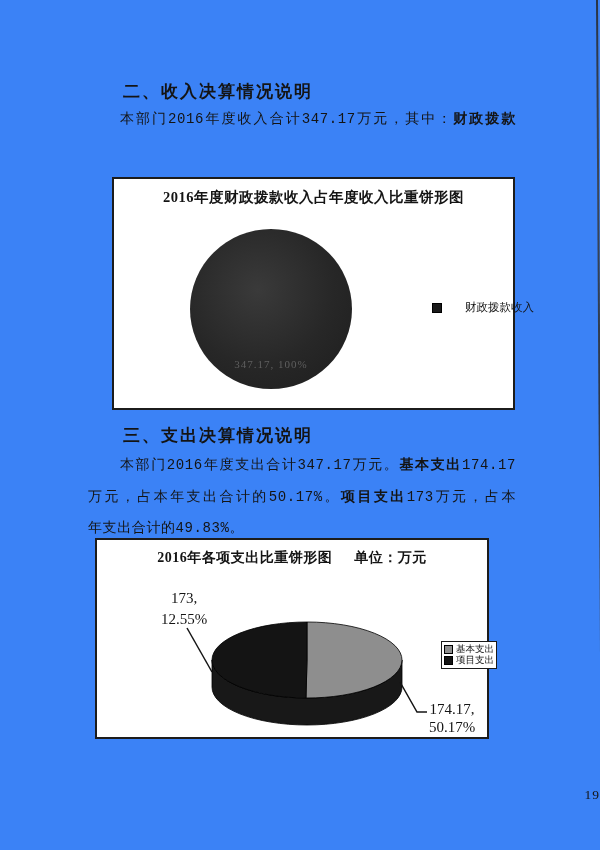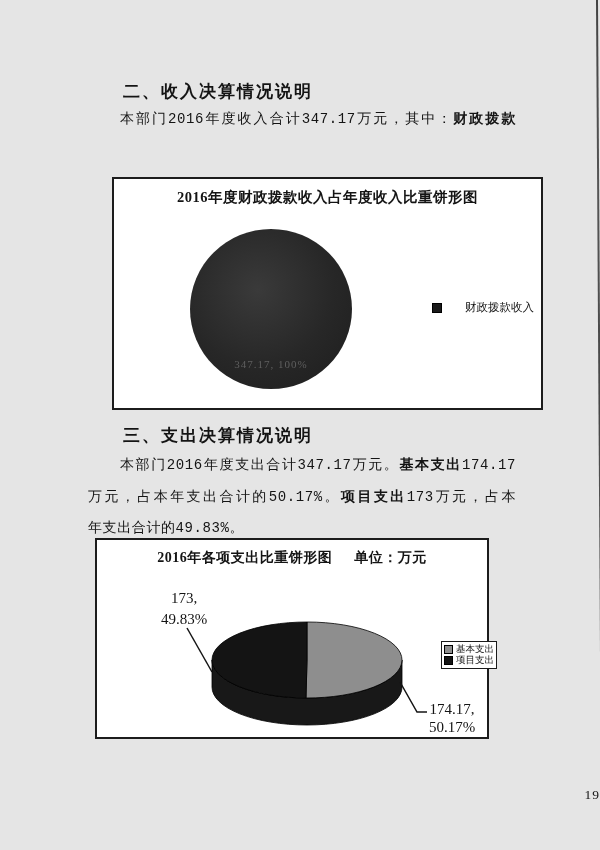--- a/index.html
+++ b/index.html
@@ -1,37 +1,37 @@
 <!DOCTYPE html>
 <html><head>
 <meta charset="utf-8">
 <style>
   html,body { margin:0; padding:0; background:#ffffff; }
   body {
     width:600px; height:850px; position:relative; overflow:hidden;
     font-family:"Liberation Serif", serif; color:#141414;
   }
-  .page { position:absolute; inset:0; background:#e5e5e5; }
+  .page { position:absolute; inset:0; background:#3b82f6; }
 
   
   .sec-heading {
     position:absolute; font-weight:bold; font-size:17px;
     letter-spacing:2px; white-space:nowrap;
   }
   .body-line {
     position:absolute; font-size:14px; letter-spacing:0.6px; white-space:nowrap;font-family:Liberation Mono, monospace;
   }
   .body-line.just {
     white-space:normal; text-align:justify; text-align-last:justify;
   }
   .b { font-weight:bold; }
 
   
   .chartbox { position:absolute; background:#ffffff; border:2px solid #1c1c1c; }
-  #chart1 { left:112px; top:177px; width:399px; height:229px;padding-left:28px; }
+  #chart1 { left:112px; top:177px; width:399px; height:229px; }
   #chart2 { left:95px;  top:538px; width:390px; height:197px; }
   .chart-title {
     position:absolute; left:0; right:0; text-align:center;
     font-weight:bold; letter-spacing:0.5px;
   }
   #chart1 .chart-title { top:9px;  font-size:14.5px; }
   #chart2 .chart-title { top:9px;  font-size:14px; }
   .title-gap { display:inline-block; width:22px; }
 
   
@@ -116,21 +116,21 @@
     <svg class="pie2-svg" width="390" height="197" viewBox="0 0 390 197">
         <path d="M 115 120 A 95 38 0 0 0 305 120 L 305 147 A 95 38 0 0 1 115 147 Z" fill="#181818" stroke="#000" stroke-width="0.8"></path>
       <polyline points="90,88 115,132" fill="none" stroke="#141414" stroke-width="1.5"></polyline>
       <polyline points="303,142 320,172 330,172" fill="none" stroke="#141414" stroke-width="1.5"></polyline>
     <path d="M 210 120 L 210 82 A 95 38 0 1 1 208.98528486839982 157.9978322606997 Z" fill="#8e8e8e" stroke="#000" stroke-width="0.8"></path>
         <path d="M 210 120 L 208.98528486839982 157.9978322606997 A 95 38 0 0 1 209.99999999999997 82 Z" fill="#141414" stroke="#000" stroke-width="0.8"></path>
       </svg>
 
     <div class="callout" id="callout-left">
       <div>173,</div>
-      <div>49.83%</div>
+      <div>12.55%</div>
     </div>
 
     <div class="callout" id="callout-right">
       <div>174.17,</div>
       <div>50.17%</div>
     </div>
 
     <div class="legend2">
       <div class="legend2-row">
         <span class="legend-swatch" style="background: rgb(142, 142, 142);"></span>

